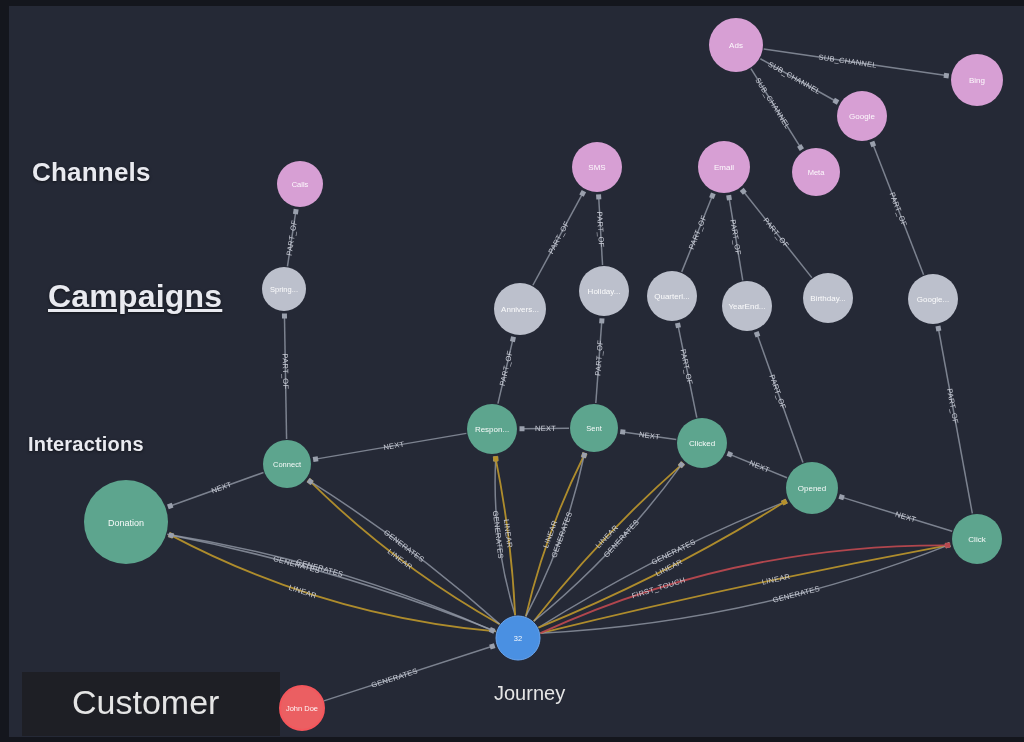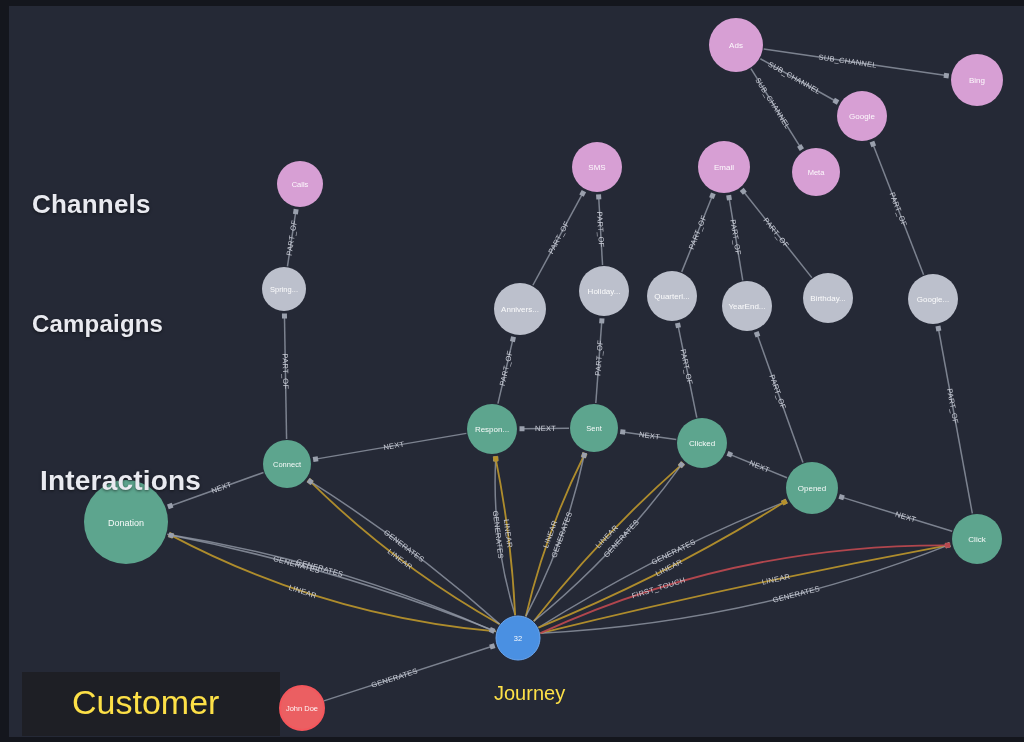--- a/index.html
+++ b/index.html
@@ -17,25 +17,24 @@
 
   svg#graph{position:absolute;left:0;top:0;width:1024px;height:742px;}
 
   .tier-label{
     position:absolute;
     color:#e9eaf0;
     font-weight:700;
     letter-spacing:.2px;
     white-space:nowrap;
     text-shadow:0 1px 3px rgba(0,0,0,.55);
-    margin-top:32px;
   }
   .big-label{
     position:absolute;
-    color:#fde047;
+    color:#e5e5e5;
     font-weight:400;
     white-space:nowrap;
   }
   #customer-band{
     position:absolute;
     left:22px;top:672px;width:258px;height:64px;
     background:#1e1f25;
   }
   .node-text{
     font-family:"Liberation Sans", sans-serif;
@@ -274,18 +273,18 @@
         </g>
         <g>
           <circle cx="302" cy="708" r="22" fill="#eb5f62" stroke="#f4565c" stroke-width="2"></circle>
           <text x="302" y="708.5" class="node-text" font-size="7.5" opacity="0.95">John Doe</text>
         </g>
       </g>
   </svg>
 
   <div id="text-layer">
       <div class="tier-label" style="left: 32px; top: 157px; font-size: 26px;">Channels</div>
-      <div class="tier-label" style="left: 32px; top: 278px; font-size: 24px;">Campaigns</div>
-      <div class="tier-label" style="left: 40px; top: 433px; font-size: 28px; text-align: center;">Interactions</div>
+      <div class="tier-label" style="left: 48px; top: 278px; font-size: 32px; text-decoration: underline;">Campaigns</div>
+      <div class="tier-label" style="left: 28px; top: 433px; font-size: 20px; text-align: center;">Interactions</div>
       <div class="big-label" style="left: 72px; top: 683px; font-size: 34px;">Customer</div>
       <div class="big-label" style="left: 494px; top: 682px; font-size: 20px;">Journey</div>
     </div>
 </div>
 
 </body></html>

